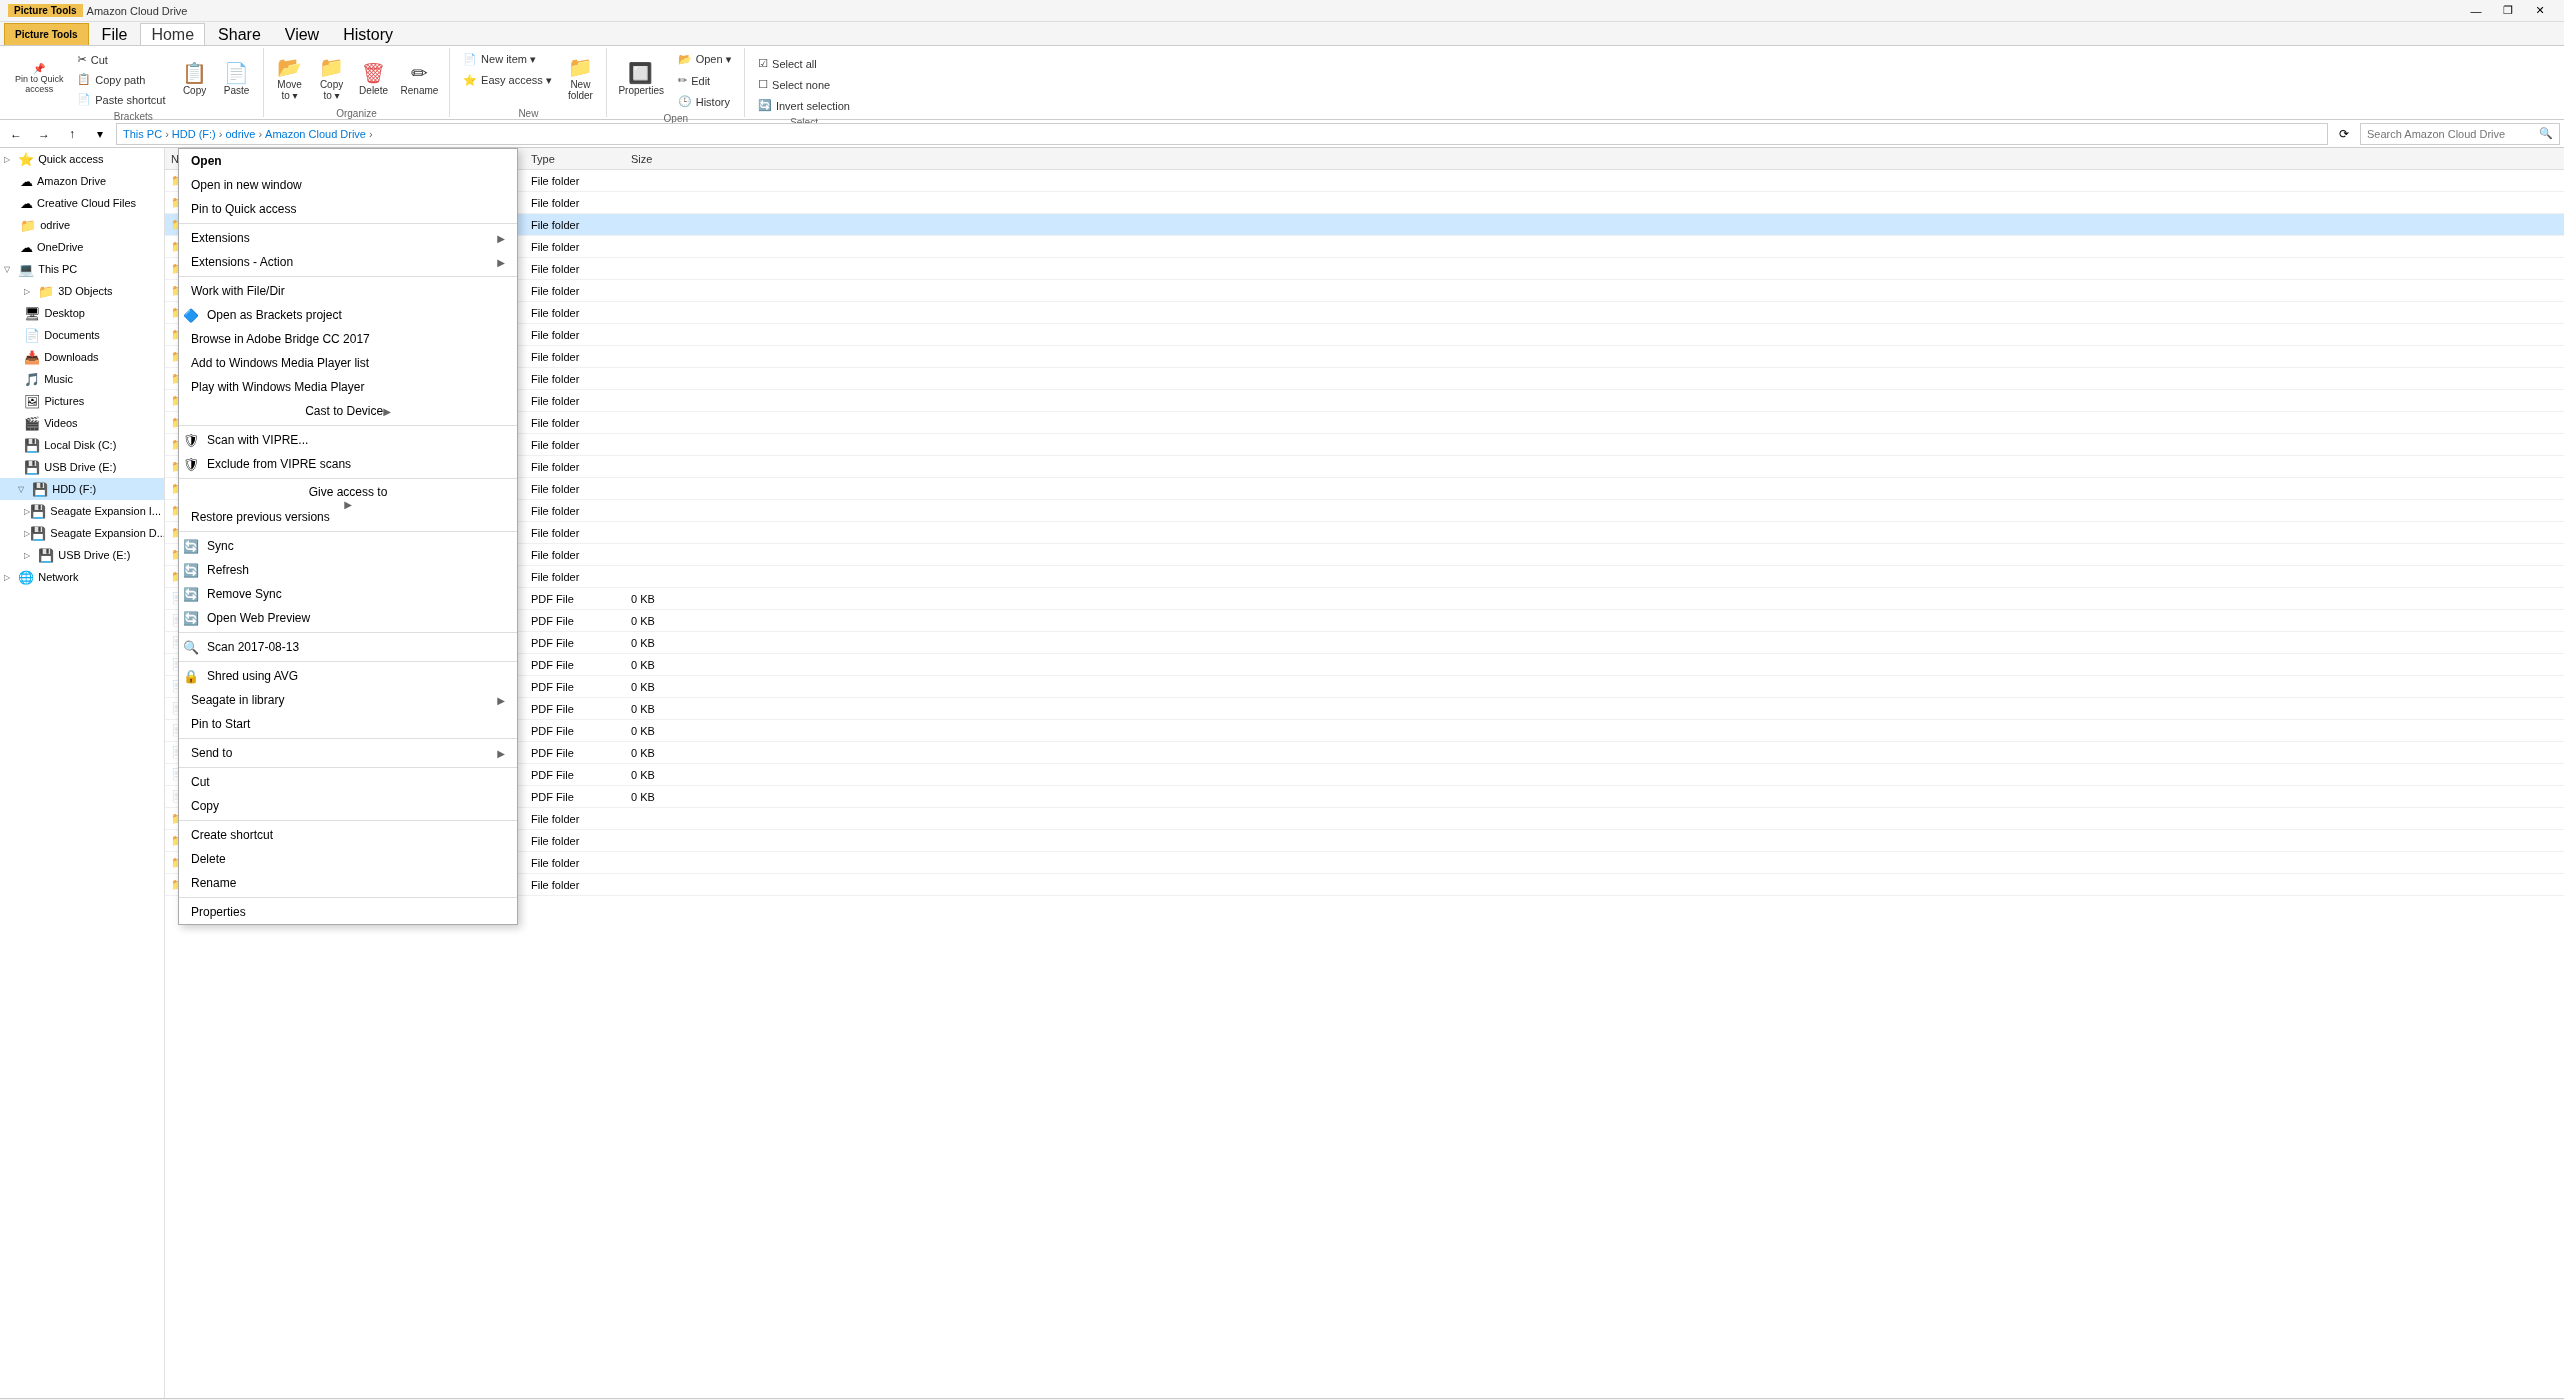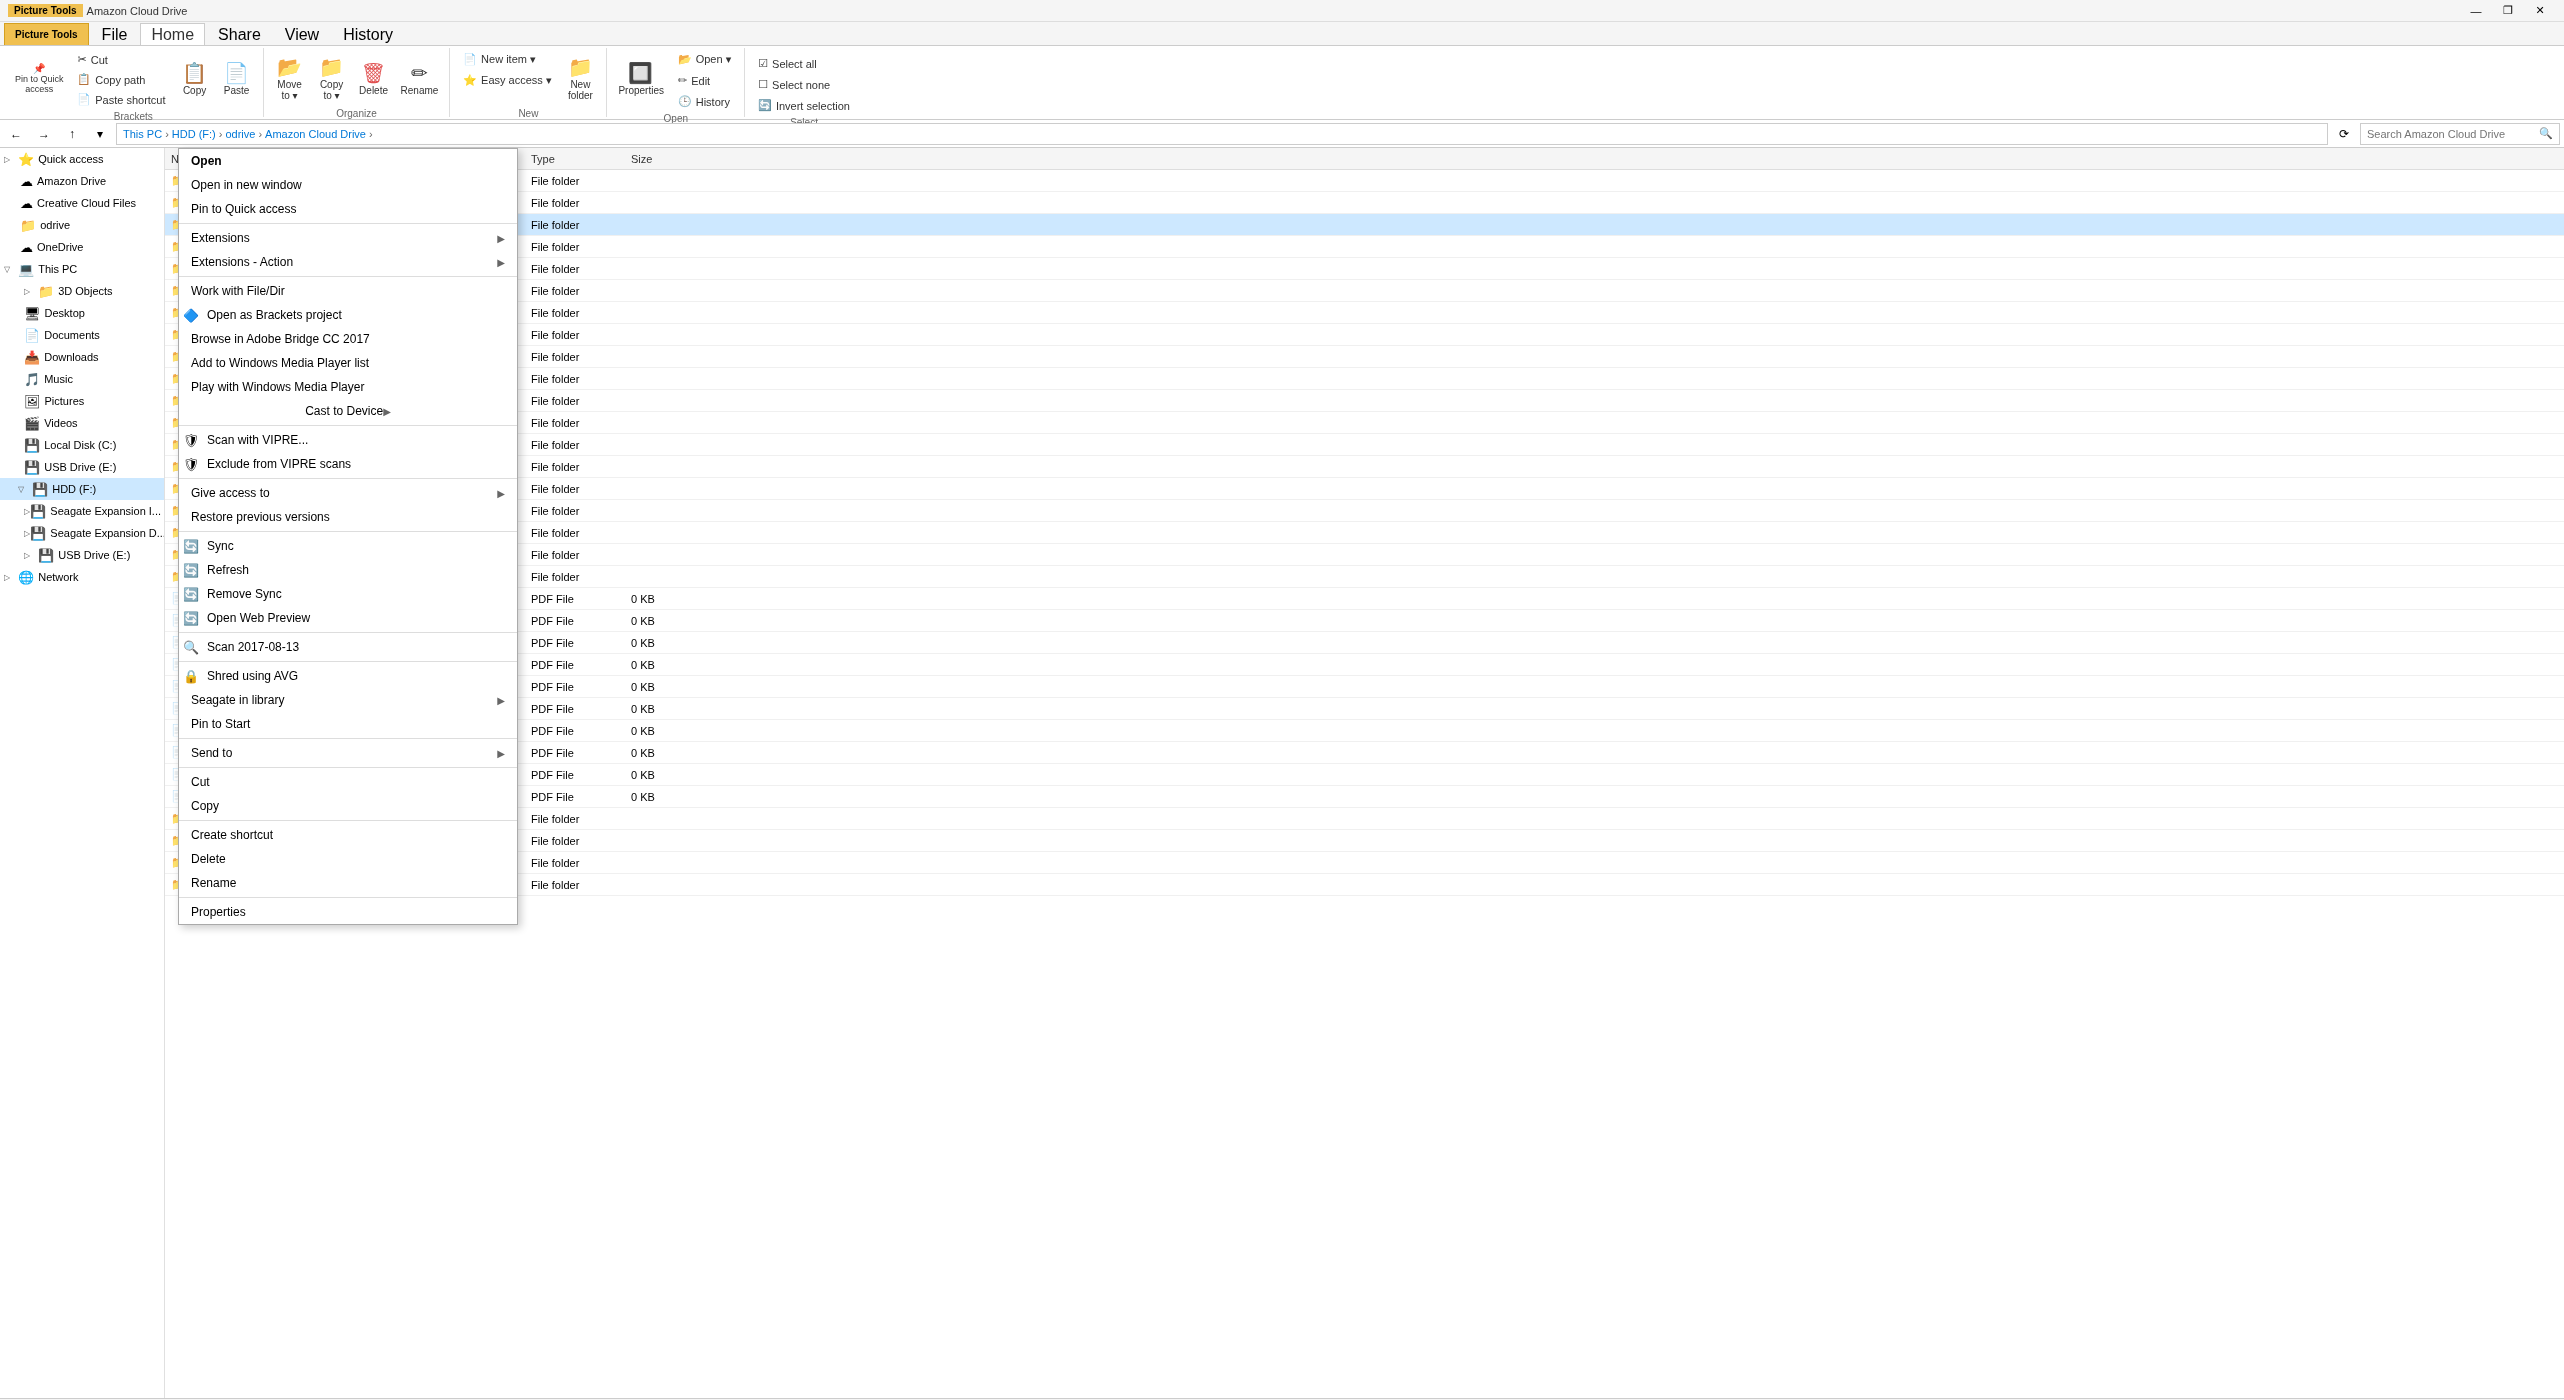--- a/index.html
+++ b/index.html
@@ -733,21 +733,21 @@
   <div class="ctx-separator"></div>
   <div class="ctx-item ctx-item-relative" style="padding:4px 12px 4px 28px;">
     <span class="ctx-icon">🛡</span>
     <span>Scan with VIPRE...</span>
   </div>
   <div class="ctx-item ctx-item-relative" style="padding:4px 12px 4px 28px;">
     <span class="ctx-icon">🛡</span>
     <span>Exclude from VIPRE scans</span>
   </div>
   <div class="ctx-separator"></div>
-  <div class="ctx-item ctx-item-relative" style="padding:4px 12px;">
+  <div class="ctx-item ctx-item-relative" style="padding:4px 12px;flex-direction:column;">
     <span>Give access to</span>
     <span class="ctx-arrow">▶</span>
   </div>
   <div class="ctx-item ctx-item-relative" style="padding:4px 12px;">
     <span>Restore previous versions</span>
   </div>
   <div class="ctx-separator"></div>
   <div class="ctx-item ctx-item-relative" style="padding:4px 12px 4px 28px;">
     <span class="ctx-icon" style="color:#0078d7;">🔄</span>
     <span>Sync</span>

